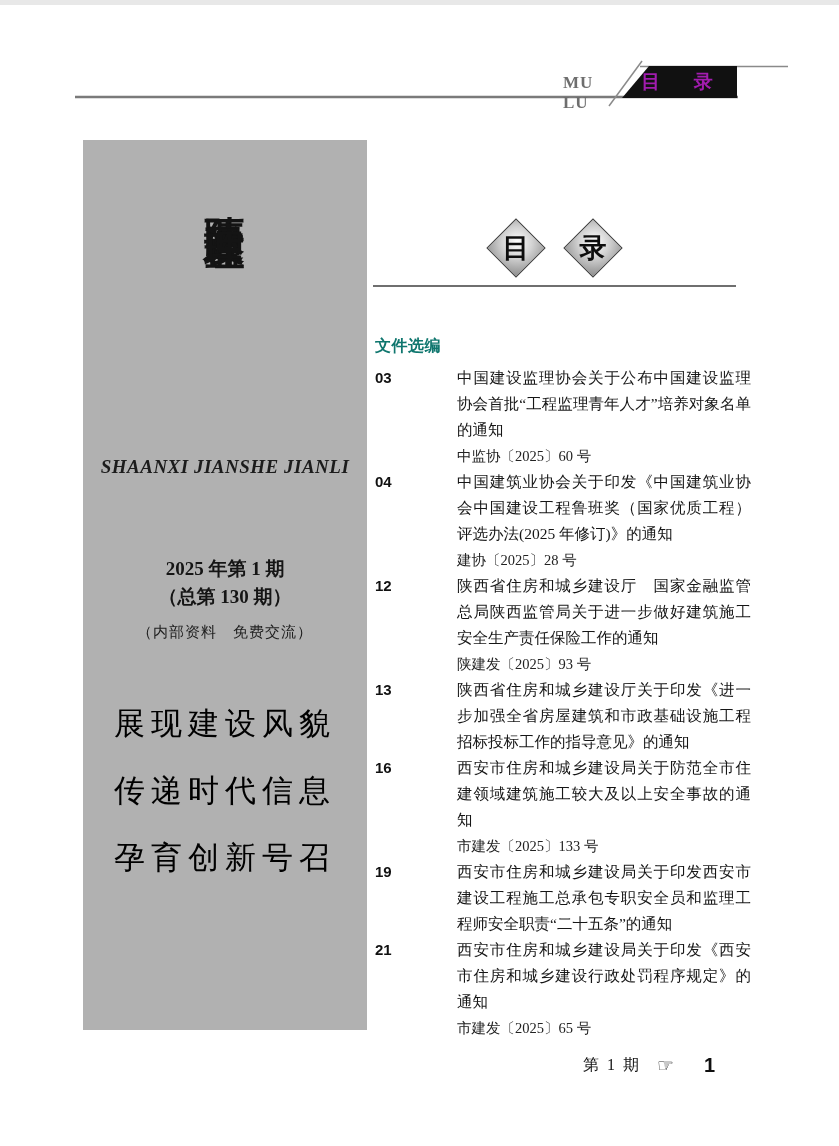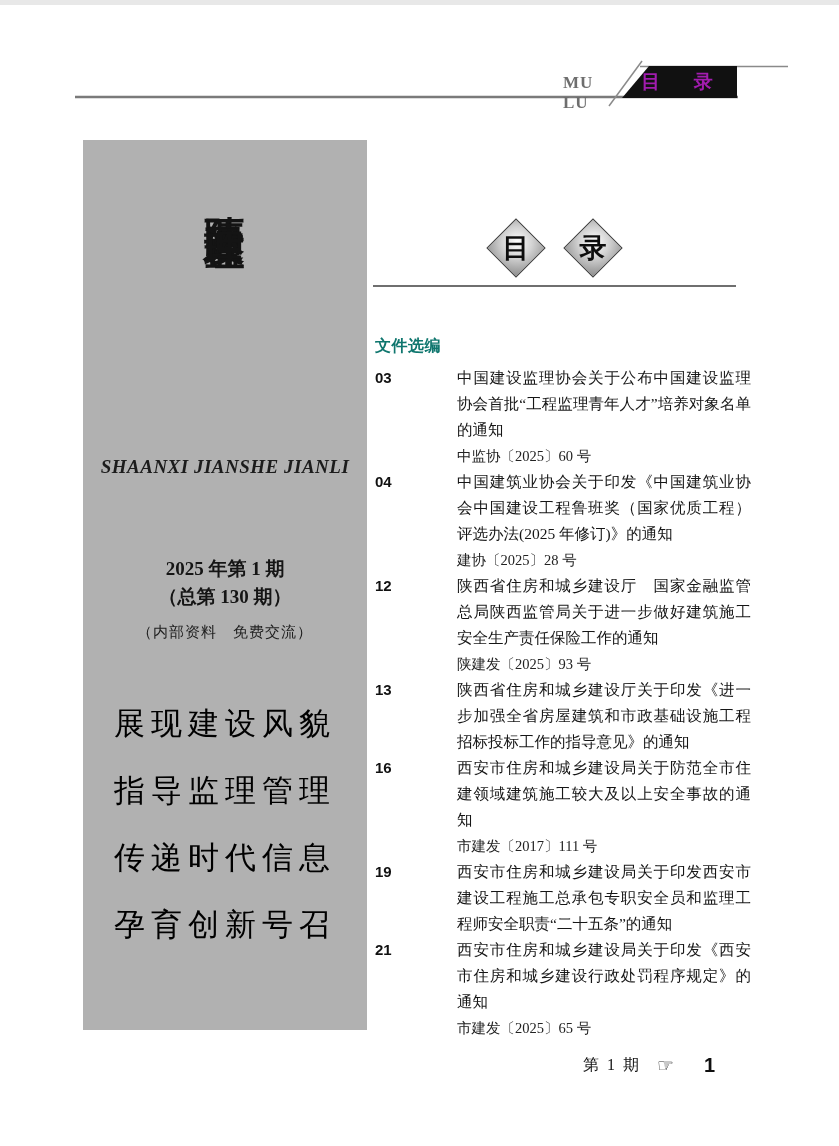--- a/index.html
+++ b/index.html
@@ -123,21 +123,20 @@
     <div class="vertical-title">陕西建设监理</div>
     <div class="pinyin">SHAANXI JIANSHE JIANLI</div>
     <div class="issue-block">
       <div>2025 年第 1 期</div>
       <div>（总第 130 期）</div>
     </div>
     <div class="note">（内部资料　免费交流）</div>
     <div class="slogans">
   <div class="slogan-line">展现建设风貌</div>
 
-  <div class="slogan-line">指导监理管理</div>
 
   <div class="slogan-line">传递时代信息</div>
 
   <div class="slogan-line">孕育创新号召</div>
 </div>
   </div>
 
   <div class="diamond diamond-1">
     <span>目</span>
   </div>
@@ -177,21 +176,21 @@
     <div class="entry-num">13</div>
     <div class="entry-body">
       <div class="entry-title">陕西省住房和城乡建设厅关于印发《进一步加强全省房屋建筑和市政基础设施工程招标投标工作的指导意见》的通知</div>
     </div>
   </div>
 
   <div class="entry">
     <div class="entry-num">16</div>
     <div class="entry-body">
       <div class="entry-title">西安市住房和城乡建设局关于防范全市住建领域建筑施工较大及以上安全事故的通知</div>
-      <div class="entry-doc">市建发〔2017〕111 号</div>
+      <div class="entry-doc">市建发〔2025〕133 号</div>
     </div>
   </div>
 
   <div class="entry">
     <div class="entry-num">19</div>
     <div class="entry-body">
       <div class="entry-title">西安市住房和城乡建设局关于印发西安市建设工程施工总承包专职安全员和监理工程师安全职责“二十五条”的通知</div>
     </div>
   </div>
 

